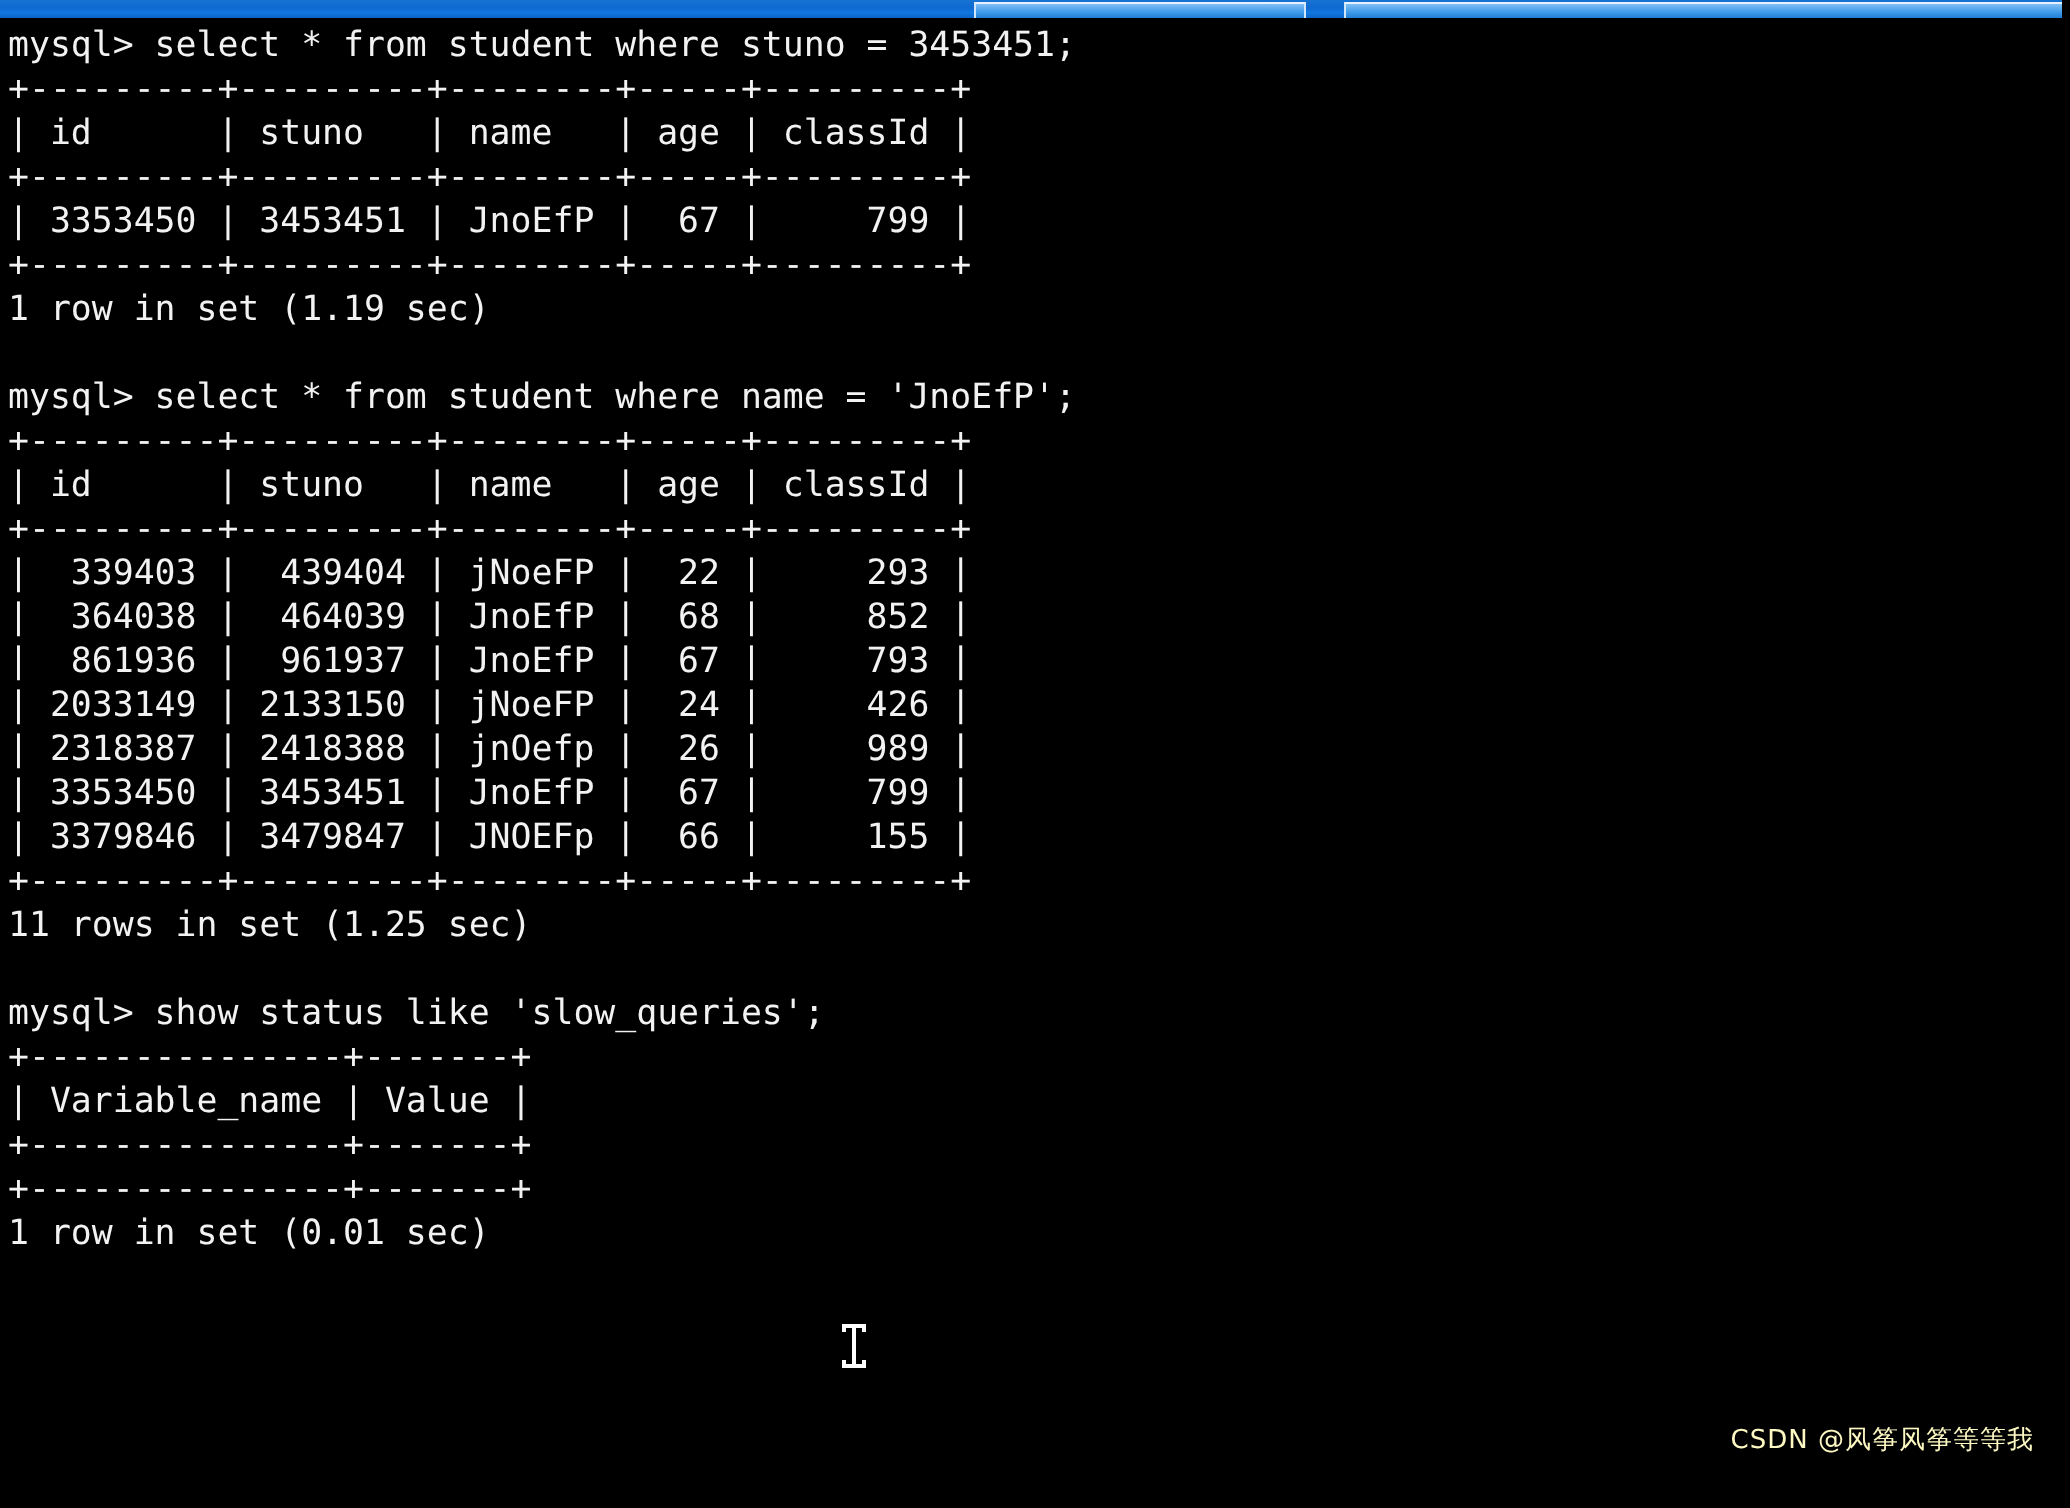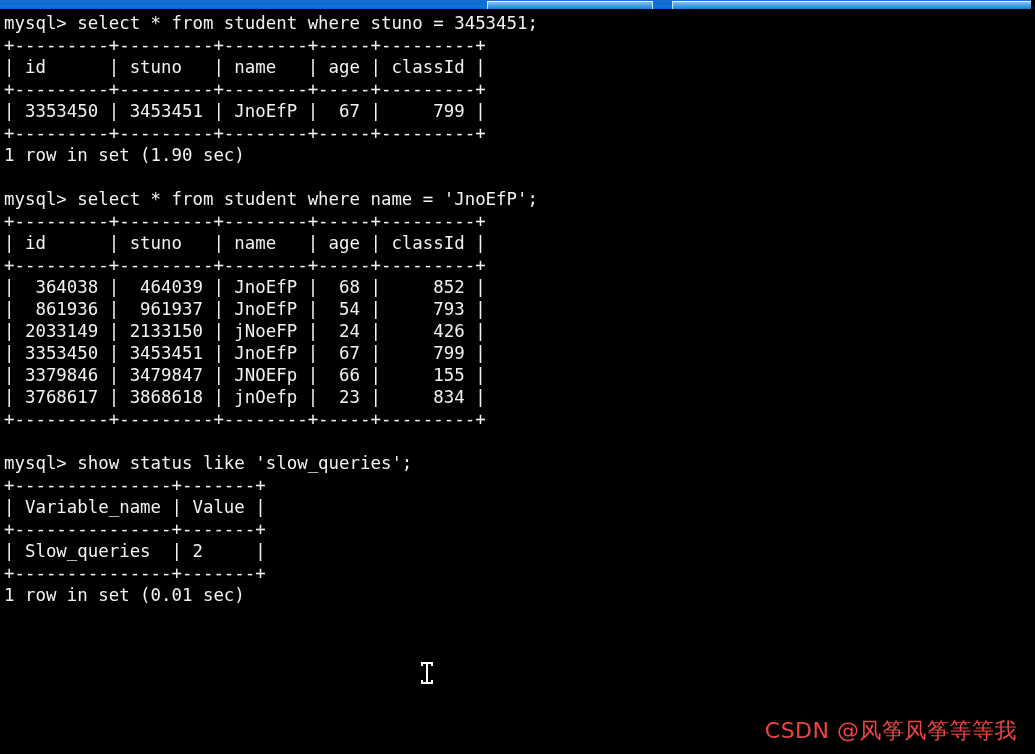--- a/index.html
+++ b/index.html
@@ -101,25 +101,25 @@
   }
   #mouse-cursor .ib-e1 { left: 0px; top: 2px; }
   #mouse-cursor .ib-e2 { left: 10px; top: 2px; }
   #mouse-cursor .ib-e3 { left: 0px; top: 19px; }
   #mouse-cursor .ib-e4 { left: 10px; top: 19px; }
 
   
   #watermark {
     position: absolute;
     right: 14px;
-    bottom: 10px;
+    bottom: 20px;
     font-family: "DejaVu Sans", "Liberation Sans", sans-serif;
-    font-size: 22px;
+    font-size: 13px;
     line-height: 26px;
-    color: #ef4444;
+    color: #fef9c3;
     white-space: pre;
     letter-spacing: 0.5px;
     user-select: none;
   }
 </style>
 </head>
 <body>
 
 <div id="screen">
 
@@ -128,39 +128,40 @@
     <div class="tb-tab" id="tb-tab-2"></div>
   </div>
 
   <div id="terminal">
     <span class="line">mysql&gt; select * from student where stuno = 3453451;</span>
     <span class="line">+---------+---------+--------+-----+---------+</span>
     <span class="line">| id      | stuno   | name   | age | classId |</span>
     <span class="line">+---------+---------+--------+-----+---------+</span>
     <span class="line">| 3353450 | 3453451 | JnoEfP |  67 |     799 |</span>
     <span class="line">+---------+---------+--------+-----+---------+</span>
-    <span class="line">1 row in set (1.90 sec)</span>
+    <span class="line">1 row in set (1.19 sec)</span>
     <span class="line blank"></span>
     <span class="line">mysql&gt; select * from student where name = 'JnoEfP';</span>
     <span class="line">+---------+---------+--------+-----+---------+</span>
     <span class="line">| id      | stuno   | name   | age | classId |</span>
     <span class="line">+---------+---------+--------+-----+---------+</span>
+    <span class="line">|  339403 |  439404 | jNoeFP |  22 |     293 |</span>
     <span class="line">|  364038 |  464039 | JnoEfP |  68 |     852 |</span>
-    <span class="line">|  861936 |  961937 | JnoEfP |  54 |     793 |</span>
+    <span class="line">|  861936 |  961937 | JnoEfP |  67 |     793 |</span>
     <span class="line">| 2033149 | 2133150 | jNoeFP |  24 |     426 |</span>
+    <span class="line">| 2318387 | 2418388 | jnOefp |  26 |     989 |</span>
     <span class="line">| 3353450 | 3453451 | JnoEfP |  67 |     799 |</span>
     <span class="line">| 3379846 | 3479847 | JNOEFp |  66 |     155 |</span>
-    <span class="line">| 3768617 | 3868618 | jnOefp |  23 |     834 |</span>
     <span class="line">+---------+---------+--------+-----+---------+</span>
+    <span class="line">11 rows in set (1.25 sec)</span>
     <span class="line blank"></span>
     <span class="line">mysql&gt; show status like 'slow_queries';</span>
     <span class="line">+---------------+-------+</span>
     <span class="line">| Variable_name | Value |</span>
     <span class="line">+---------------+-------+</span>
-    <span class="line">| Slow_queries  | 2     |</span>
     <span class="line">+---------------+-------+</span>
     <span class="line">1 row in set (0.01 sec)</span>
   </div>
 
   <div id="mouse-cursor">
     <div class="ib-top"></div>
     <div class="ib-stem"></div>
     <div class="ib-bot"></div>
     <div class="ib-ear ib-e1"></div>
     <div class="ib-ear ib-e2"></div>

